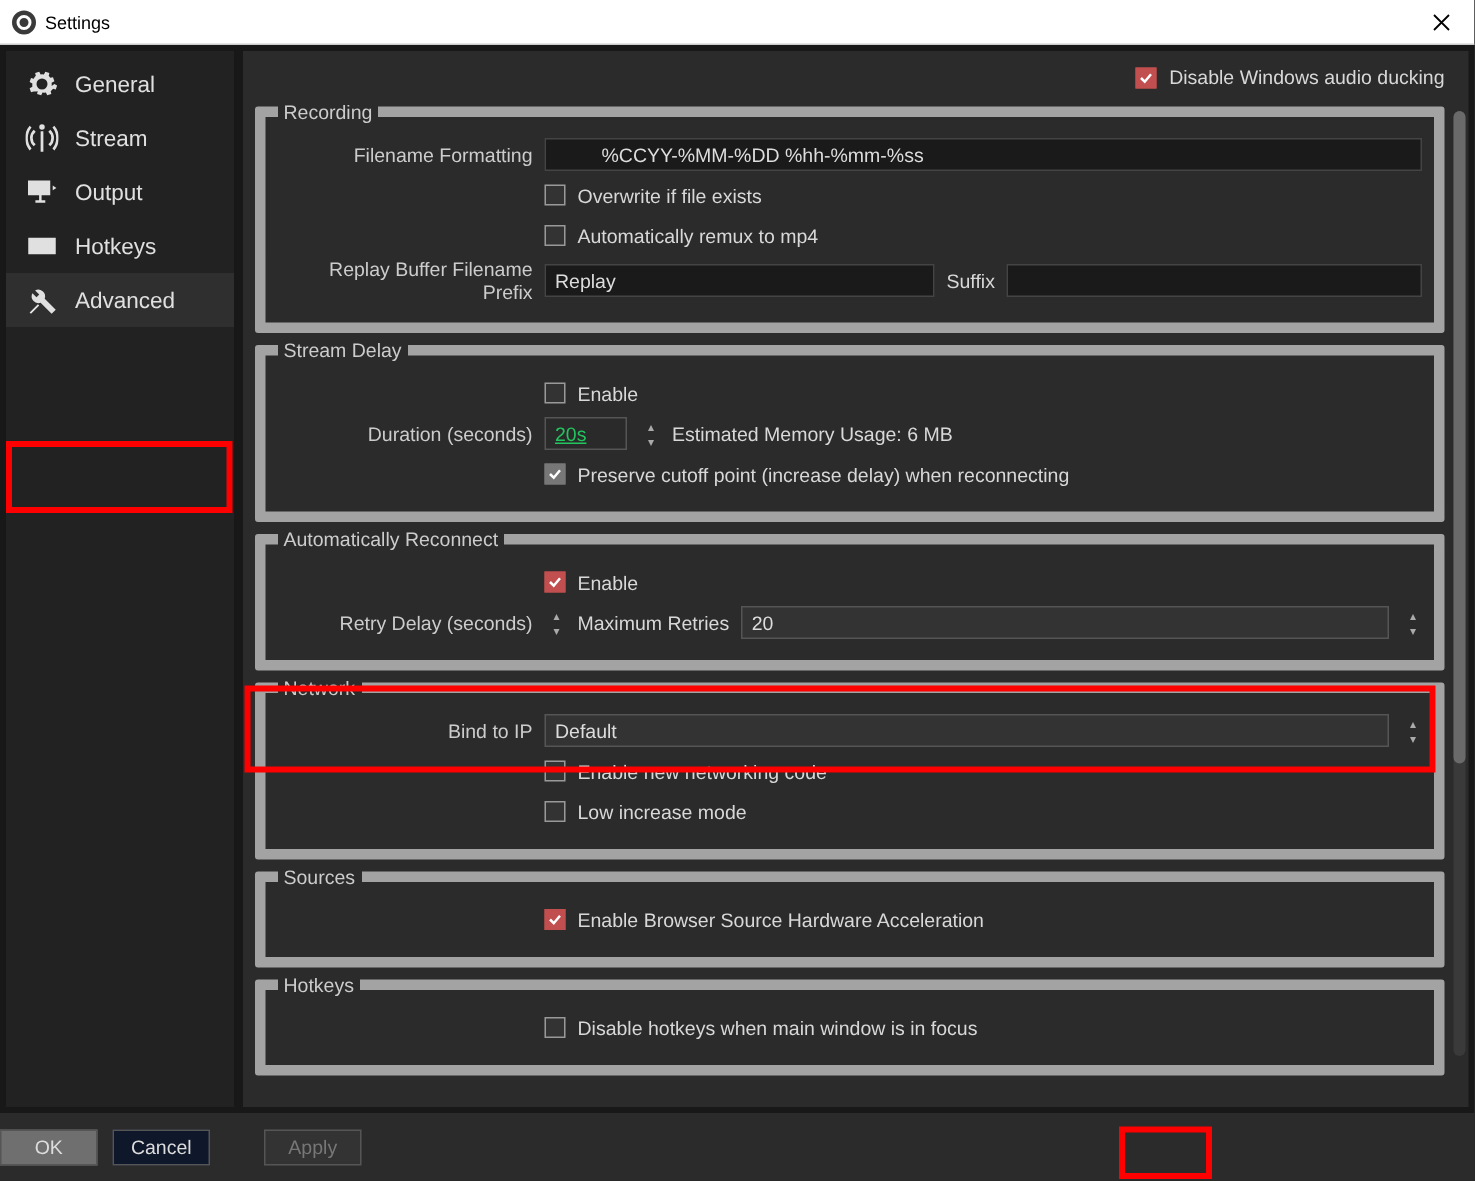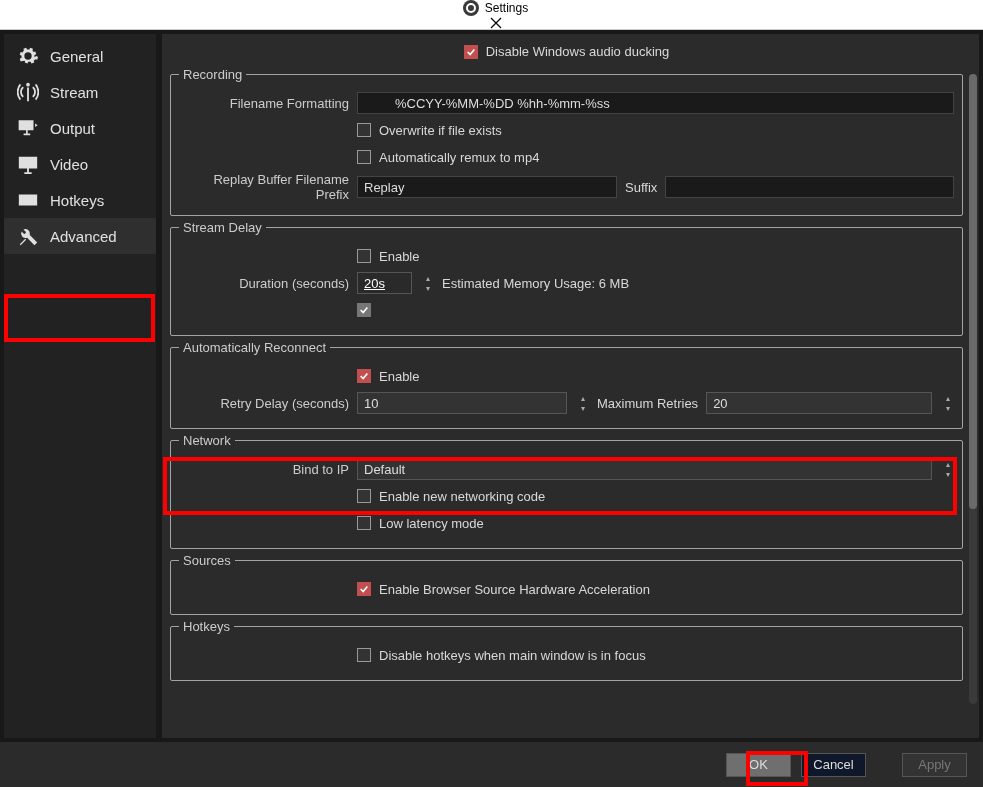--- a/index.html
+++ b/index.html
@@ -1,56 +1,56 @@
 <!DOCTYPE html>
 <html><head>
 <meta charset="utf-8">
 <style>
   * { box-sizing: border-box; margin: 0; padding: 0; font-family: "Segoe UI", Tahoma, sans-serif; }
   body { background:#2a2a2a; width:983px; height:787px; overflow:hidden; color:#d8d8d8; font-size:13px; }
 
   
-  .titlebar { height:30px; background:#fff; display:flex; align-items:center; justify-content:space-between; padding:0 0 0 8px; border-bottom:1px solid #ccc;flex-direction:column;}
+  .titlebar { height:30px; background:#fff; display:flex; align-items:center; justify-content:space-between; padding:0 0 0 8px; border-bottom:1px solid #ccc;}
   .titlebar .left { display:flex; align-items:center; gap:6px; }
   .titlebar .title { color:#000; font-size:12px; }
   .close-btn { width:45px; height:30px; display:flex; align-items:center; justify-content:center; color:#000; }
   .obs-icon { width:16px;height:16px;border-radius:50%;background:#3a3a3a;display:flex;align-items:center;justify-content:center;}
   .obs-icon-inner{width:10px;height:10px;border-radius:50%;border:2px solid #fff;}
 
   .app-body{display:flex;height:712px;background:#181818;padding:4px;}
 
   
   .sidebar{width:152px;background:#222;display:flex;flex-direction:column;padding-top:4px;}
   .side-item{display:flex;align-items:center;gap:8px;height:36px;padding-left:10px;color:#e0e0e0;font-size:15px;}
   .side-item.active{background:#2f2f2f;}
   .side-item .icon{width:28px;height:24px;display:flex;align-items:center;justify-content:center;}
   .side-item svg{fill:#e0e0e0;}
 
   
   .content{flex:1;background:#2b2b2b;margin-left:6px;overflow:hidden;position:relative;padding:6px 16px 6px 8px;}
   .scrollbar{position:absolute;right:2px;top:40px;width:8px;height:630px;background:#3a3a3a;border-radius:4px;}
   .scroll-thumb{position:absolute;top:0;right:0;width:8px;height:435px;background:#6a6a6a;border-radius:4px;}
 
-  fieldset.group{border:1px solid #a3a3a3;border-radius:2px;margin:4px 0;padding:6px 8px 10px;}
+  fieldset.group{border:7px solid #a3a3a3;border-radius:2px;margin:4px 0;padding:6px 8px 10px;}
   legend{padding:0 4px;color:#ccc;font-size:13px;}
   .row{display:flex;align-items:center;margin:3px 0;min-height:24px;}
   .lcol{width:178px;text-align:right;padding-right:8px;font-size:13px;color:#ccc;}
   .rcol{flex:1;display:flex;align-items:center;gap:8px;}
   .cb{width:14px;height:14px;border:1px solid #999;background:#333;flex-shrink:0;display:inline-flex;align-items:center;justify-content:center;}
   .cb.checked{background:#c14f4f;border-color:#c14f4f;}
   .cb.checked.grey{background:#777;border-color:#777;}
   .cb.checked svg{width:10px;height:10px;fill:#fff;}
   .txt-input{background:#1a1a1a;border:1px solid #444;color:#ddd;height:22px;padding:0 6px;font-size:13px;}
   .spin{background:#333;border:1px solid #555;color:#ddd;height:22px;padding:0 6px;font-size:13px;display:flex;align-items:center;}
-  .spin.dis{color:#ffffff;background:#2a2a2a;text-decoration:underline;}
+  .spin.dis{color:#22c55e;background:#2a2a2a;text-decoration:underline;}
   .spin-btns{display:flex;flex-direction:column;margin-left:2px;}
   .spin-btns span{width:12px;height:10px;display:flex;align-items:center;justify-content:center;font-size:8px;color:#aaa;}
-  .toprow{display:flex;align-items:center;justify-content:center;margin:4px 0 8px;}
-
-  .footer{height:45px;display:flex;align-items:center;justify-content:flex-end;gap:10px;padding-right:16px;background:#2b2b2b;}
+  .toprow{display:flex;align-items:center;justify-content:flex-end;margin:4px 0 8px;}
+
+  .footer{height:45px;display:flex;align-items:center;justify-content:flex-start;gap:10px;padding-right:16px;background:#2b2b2b;}
   .btn{min-width:65px;height:24px;background:#0f172a;border:1px solid #555;color:#ddd;font-size:13px;display:flex;align-items:center;justify-content:center;}
   .btn.ok{background:#6f6f6f;}
   .btn.dis{color:#777;background:#333;margin-left:26px;}
 
   .hl{position:absolute;border:4px solid #f00;pointer-events:none;z-index:10;}
   .hl1{left:4px;top:294px;width:151px;height:48px;}
   .hl2{left:163px;top:457px;width:794px;height:58px;}
   .hl3{left:746px;top:751px;width:62px;height:35px;}
 </style>
 </head>
@@ -93,28 +93,20 @@
       <span class="icon">
           <svg width="22" height="22" viewBox="0 0 24 24">
             <path d="M2 4h18v12H2zM8 20h8v2H8zm3-4h2v4h-2zM22 8l3 2-3 2z" transform="scale(0.9)"></path>
           </svg>
         </span>
       <span>Output</span>
     </div>
     <div class="side-item">
       <span class="icon">
           <svg width="22" height="22" viewBox="0 0 24 24">
-            <path d="M2 4h20v13H2zM8 21h8v2H8zm3-4h2v4h-2z"></path>
-          </svg>
-        </span>
-      <span>Video</span>
-    </div>
-    <div class="side-item">
-      <span class="icon">
-          <svg width="22" height="22" viewBox="0 0 24 24">
             <path d="M2 6h20v12H2zM4 8h2v2H4zm3 0h2v2H7zm3 0h2v2h-2zm3 0h2v2h-2zm3 0h2v2h-2zM4 11h2v2H4zm3 0h2v2H7zm3 0h2v2h-2zm3 0h2v2h-2zm3 0h2v2h-2zM6 14h12v2H6z"></path>
           </svg>
         </span>
       <span>Hotkeys</span>
     </div>
     <div class="side-item active">
       <span class="icon">
           <svg width="22" height="22" viewBox="0 0 24 24">
             <path d="M22 19l-8-8a5 5 0 00-7-6l3 3-2 2-3-3a5 5 0 006 7l8 8zM3 21l6-6 1 1-6 6z"></path>
           </svg>
@@ -186,41 +178,41 @@
         </div>
       </div>
       <div class="row">
           <div class="lcol"></div>
           <div class="rcol">
         <span class="cb checked grey">
               <svg viewBox="0 0 12 12">
                 <path d="M2 6l3 3 5-6" stroke="#fff" stroke-width="2" fill="none"></path>
               </svg>
             </span>
+        <span>Preserve cutoff point (increase delay) when reconnecting</span>
       </div>
         </div>
     </fieldset>
 
     <fieldset class="group">
       <legend>Automatically Reconnect</legend>
       <div class="row">
           <div class="lcol"></div>
           <div class="rcol">
         <span class="cb checked">
               <svg viewBox="0 0 12 12">
                 <path d="M2 6l3 3 5-6" stroke="#fff" stroke-width="2" fill="none"></path>
               </svg>
             </span>
         <span>Enable</span>
       </div>
         </div>
       <div class="row">
         <div class="lcol">Retry Delay (seconds)</div>
         <div class="rcol">
-          <span class="spin" style="width:210px">10</span>
           <div class="spin-btns">
               <span>▴</span>
               <span>▾</span>
             </div>
           <span>Maximum Retries</span>
           <span class="spin" style="flex:1">20</span>
           <div class="spin-btns">
               <span>▴</span>
               <span>▾</span>
             </div>
@@ -244,21 +236,21 @@
           <div class="lcol"></div>
           <div class="rcol">
         <span class="cb"></span>
         <span>Enable new networking code</span>
       </div>
         </div>
       <div class="row">
           <div class="lcol"></div>
           <div class="rcol">
         <span class="cb"></span>
-        <span>Low latency mode</span>
+        <span>Low increase mode</span>
       </div>
         </div>
     </fieldset>
 
     <fieldset class="group">
       <legend>Sources</legend>
       <div class="row">
           <div class="lcol"></div>
           <div class="rcol">
         <span class="cb checked">

